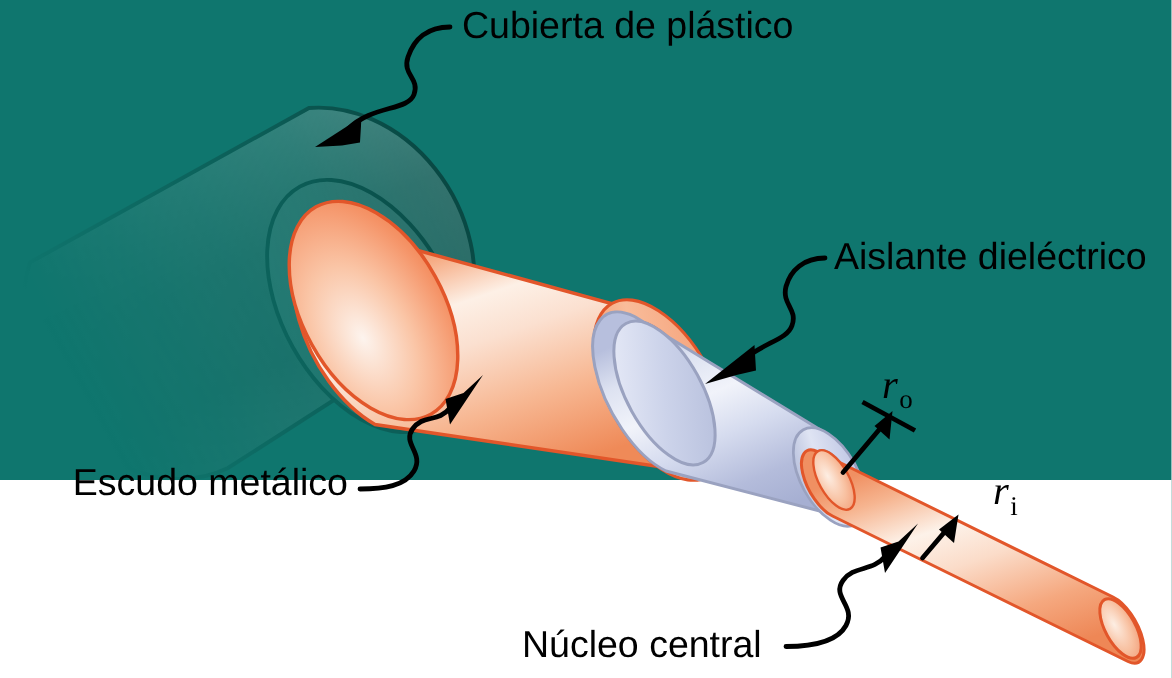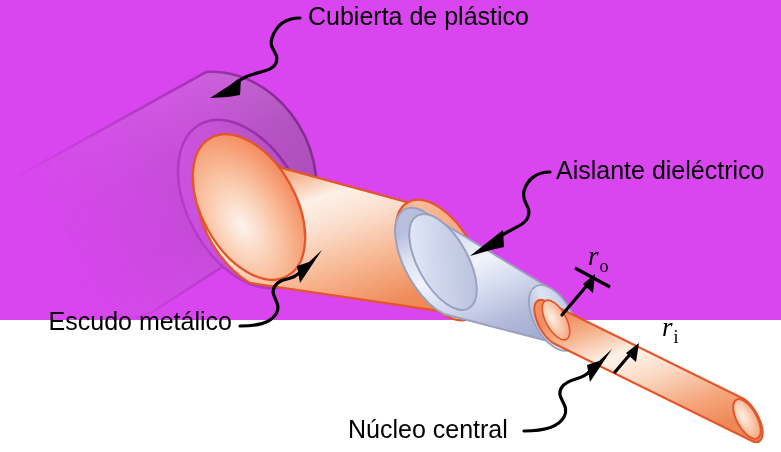--- a/index.html
+++ b/index.html
@@ -10,21 +10,21 @@
   body {
     width: 781px;
     height: 452px;
     font-family: "Liberation Sans", sans-serif;
     overflow: hidden;
   }
   #figure-root {
     position: relative;
     width: 781px;
     height: 320px;
-    background: #d946ef;
+    background: #0f766e;
   }
   svg.diagram {
     display: block;
     width: 781px;
     height: 452px;
   }
   text.label {
     font-family: "Liberation Sans", sans-serif;
     font-size: 25px;
     fill: #000000;

